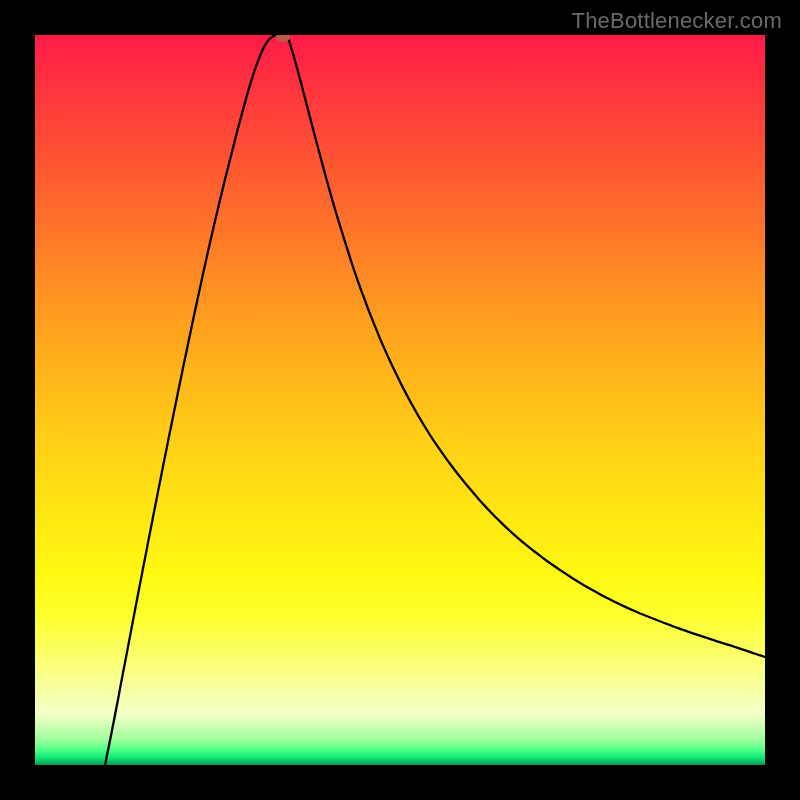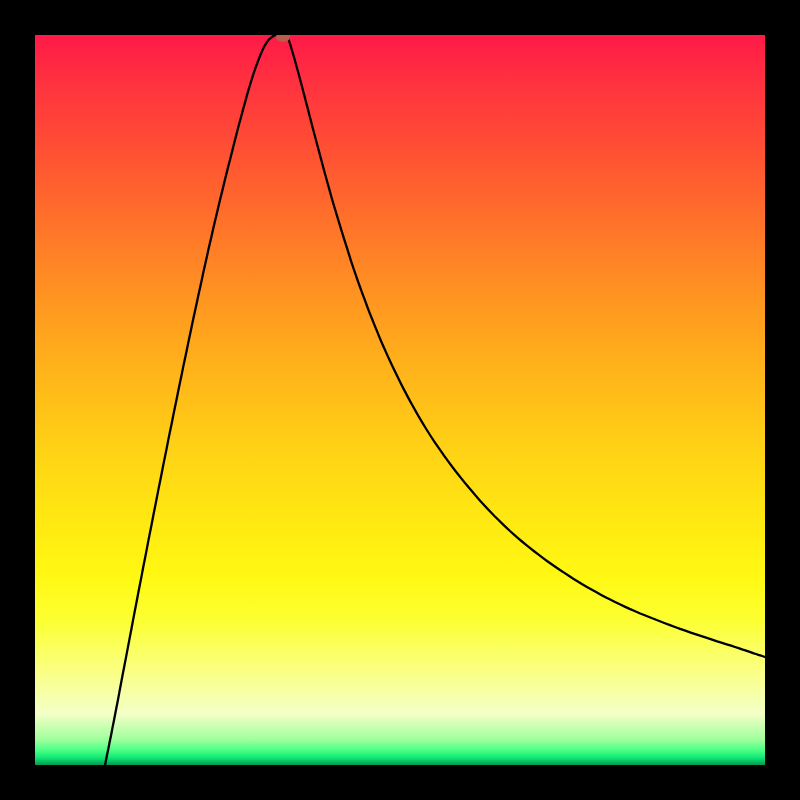--- a/index.html
+++ b/index.html
@@ -76,20 +76,21 @@
     border-radius: 6px / 5px;
     background: #bb5b4a;
     transform: translate(-50%, -50%);
   }
 </style>
 </head>
 <body>
 
 <div class="frame">
 
+  <div class="attribution">TheBottlenecker.com</div>
 
   <div class="plot-area">
     <div class="gradient-bg"></div>
 
     <svg class="curve" viewBox="0 0 730 730" preserveAspectRatio="none">
       <path id="curve-left" fill="none" stroke="#000" stroke-width="2.3" stroke-linecap="round" d="M70.0 730.0 L70.5 727.8 L71.0 725.2 L71.6 722.3 L72.2 719.1 L73.0 715.5 L73.8 711.6 L74.6 707.3 L75.6 702.6 L76.6 697.5 L77.6 692.1 L78.8 686.3 L80.0 680.0 L81.3 673.2 L82.8 665.7 L84.3 657.6 L85.9 649.0 L87.6 640.0 L89.4 630.8 L91.2 621.4 L93.0 611.9 L94.8 602.4 L96.6 593.0 L98.3 583.9 L100.0 575.0 L101.7 566.3 L103.3 557.7 L105.0 549.0 L106.7 540.4 L108.3 531.8 L110.0 523.2 L111.7 514.6 L113.3 506.0 L115.0 497.5 L116.7 489.0 L118.3 480.5 L120.0 472.0 L121.7 463.5 L123.3 455.1 L125.0 446.7 L126.7 438.3 L128.3 429.9 L130.0 421.6 L131.7 413.2 L133.3 404.9 L135.0 396.6 L136.7 388.4 L138.3 380.2 L140.0 372.0 L141.7 363.8 L143.3 355.7 L145.0 347.6 L146.7 339.5 L148.3 331.4 L150.0 323.4 L151.7 315.4 L153.3 307.4 L155.0 299.5 L156.7 291.6 L158.3 283.8 L160.0 276.0 L161.7 268.3 L163.3 260.5 L165.0 252.9 L166.7 245.2 L168.3 237.6 L170.0 230.1 L171.7 222.6 L173.3 215.1 L175.0 207.7 L176.7 200.4 L178.3 193.2 L180.0 186.0 L181.7 178.9 L183.4 171.7 L185.1 164.5 L186.9 157.4 L188.6 150.3 L190.3 143.3 L192.0 136.5 L193.7 129.7 L195.4 123.2 L197.0 116.9 L198.5 110.8 L200.0 105.0 L201.4 99.4 L202.8 94.0 L204.2 88.8 L205.6 83.8 L206.9 78.9 L208.1 74.3 L209.4 69.8 L210.6 65.4 L211.7 61.3 L212.8 57.4 L213.9 53.6 L215.0 50.0 L216.0 46.6 L217.0 43.5 L217.9 40.6 L218.8 37.9 L219.7 35.3 L220.5 32.9 L221.3 30.7 L222.1 28.6 L222.8 26.6 L223.6 24.7 L224.3 22.8 L225.0 21.0 L225.7 19.3 L226.4 17.7 L227.0 16.2 L227.6 14.9 L228.2 13.6 L228.8 12.5 L229.4 11.4 L229.9 10.4 L230.5 9.5 L231.0 8.6 L231.5 7.8 L232.0 7.0 L232.5 6.3 L233.0 5.6 L233.4 5.0 L233.9 4.6 L234.3 4.1 L234.8 3.8 L235.2 3.4 L235.6 3.1 L235.9 2.8 L236.3 2.6 L236.7 2.3 L237.0 2.0 L237.3 1.7 L237.7 1.5 L238.0 1.2 L238.3 1.0 L238.5 0.9 L238.8 0.7 L239.1 0.5 L239.3 0.4 L239.5 0.3 L239.7 0.2 L239.9 0.1 L240.0 0.0"></path>
       <path id="curve-flat" fill="none" stroke="#000" stroke-width="2.3" stroke-linecap="round" d="M240 0 L252 0"></path>
       <path id="curve-right" fill="none" stroke="#000" stroke-width="2.3" stroke-linecap="round" d="M252.0 0.0 L252.2 0.6 L252.4 1.2 L252.7 1.9 L253.0 2.8 L253.3 3.7 L253.6 4.7 L254.0 5.8 L254.4 6.9 L254.8 8.1 L255.2 9.3 L255.6 10.6 L256.0 12.0 L256.4 13.4 L256.9 14.9 L257.3 16.4 L257.8 18.0 L258.3 19.7 L258.8 21.4 L259.3 23.2 L259.8 25.0 L260.3 26.9 L260.9 28.9 L261.4 30.9 L262.0 33.0 L262.6 35.1 L263.2 37.3 L263.8 39.5 L264.4 41.7 L265.0 44.1 L265.6 46.4 L266.3 48.9 L267.0 51.5 L267.7 54.2 L268.4 57.0 L269.2 59.9 L270.0 63.0 L270.8 66.2 L271.7 69.5 L272.6 72.9 L273.5 76.4 L274.4 80.1 L275.4 83.8 L276.4 87.7 L277.4 91.7 L278.5 95.8 L279.6 100.0 L280.8 104.5 L282.0 109.0 L283.3 113.7 L284.6 118.6 L285.9 123.6 L287.3 128.8 L288.7 134.1 L290.2 139.5 L291.7 145.0 L293.3 150.7 L294.9 156.4 L296.5 162.2 L298.2 168.1 L300.0 174.0 L301.8 180.1 L303.7 186.3 L305.6 192.7 L307.6 199.2 L309.7 205.8 L311.8 212.4 L313.9 219.1 L316.0 225.8 L318.2 232.5 L320.5 239.1 L322.7 245.6 L325.0 252.0 L327.3 258.3 L329.7 264.7 L332.0 271.0 L334.4 277.3 L336.9 283.5 L339.4 289.8 L341.9 295.9 L344.4 302.1 L347.0 308.2 L349.7 314.2 L352.3 320.1 L355.0 326.0 L357.7 331.8 L360.5 337.6 L363.3 343.3 L366.1 349.0 L369.0 354.6 L371.9 360.1 L374.8 365.6 L377.8 371.0 L380.8 376.4 L383.8 381.7 L386.9 386.9 L390.0 392.0 L393.1 397.0 L396.3 402.0 L399.5 406.9 L402.8 411.7 L406.1 416.4 L409.4 421.1 L412.7 425.7 L416.1 430.3 L419.5 434.8 L423.0 439.2 L426.5 443.6 L430.0 448.0 L433.6 452.3 L437.2 456.6 L440.8 460.8 L444.4 464.9 L448.1 469.0 L451.9 473.1 L455.6 477.0 L459.4 481.0 L463.3 484.8 L467.2 488.6 L471.1 492.3 L475.0 496.0 L479.0 499.6 L483.0 503.1 L487.0 506.5 L491.1 509.9 L495.2 513.2 L499.4 516.5 L503.6 519.7 L507.8 522.9 L512.0 526.0 L516.3 529.0 L520.6 532.0 L525.0 535.0 L529.4 537.9 L533.8 540.8 L538.3 543.7 L542.8 546.4 L547.3 549.2 L551.9 551.9 L556.5 554.5 L561.1 557.1 L565.8 559.7 L570.5 562.2 L575.2 564.6 L580.0 567.0 L584.8 569.3 L589.7 571.6 L594.6 573.9 L599.6 576.0 L604.6 578.2 L609.7 580.3 L614.7 582.3 L619.8 584.3 L624.9 586.3 L629.9 588.2 L635.0 590.1 L640.0 592.0 L645.1 593.9 L650.3 595.7 L655.7 597.6 L661.1 599.4 L666.5 601.2 L671.9 602.9 L677.1 604.6 L682.2 606.3 L687.1 607.8 L691.7 609.3 L696.1 610.7 L700.0 612.0 L703.6 613.2 L707.1 614.4 L710.3 615.4 L713.3 616.4 L716.1 617.4 L718.8 618.3 L721.1 619.0 L723.3 619.8 L725.3 620.4 L727.1 621.0 L728.6 621.5 L730.0 622.0"></path>
     </svg>
 

